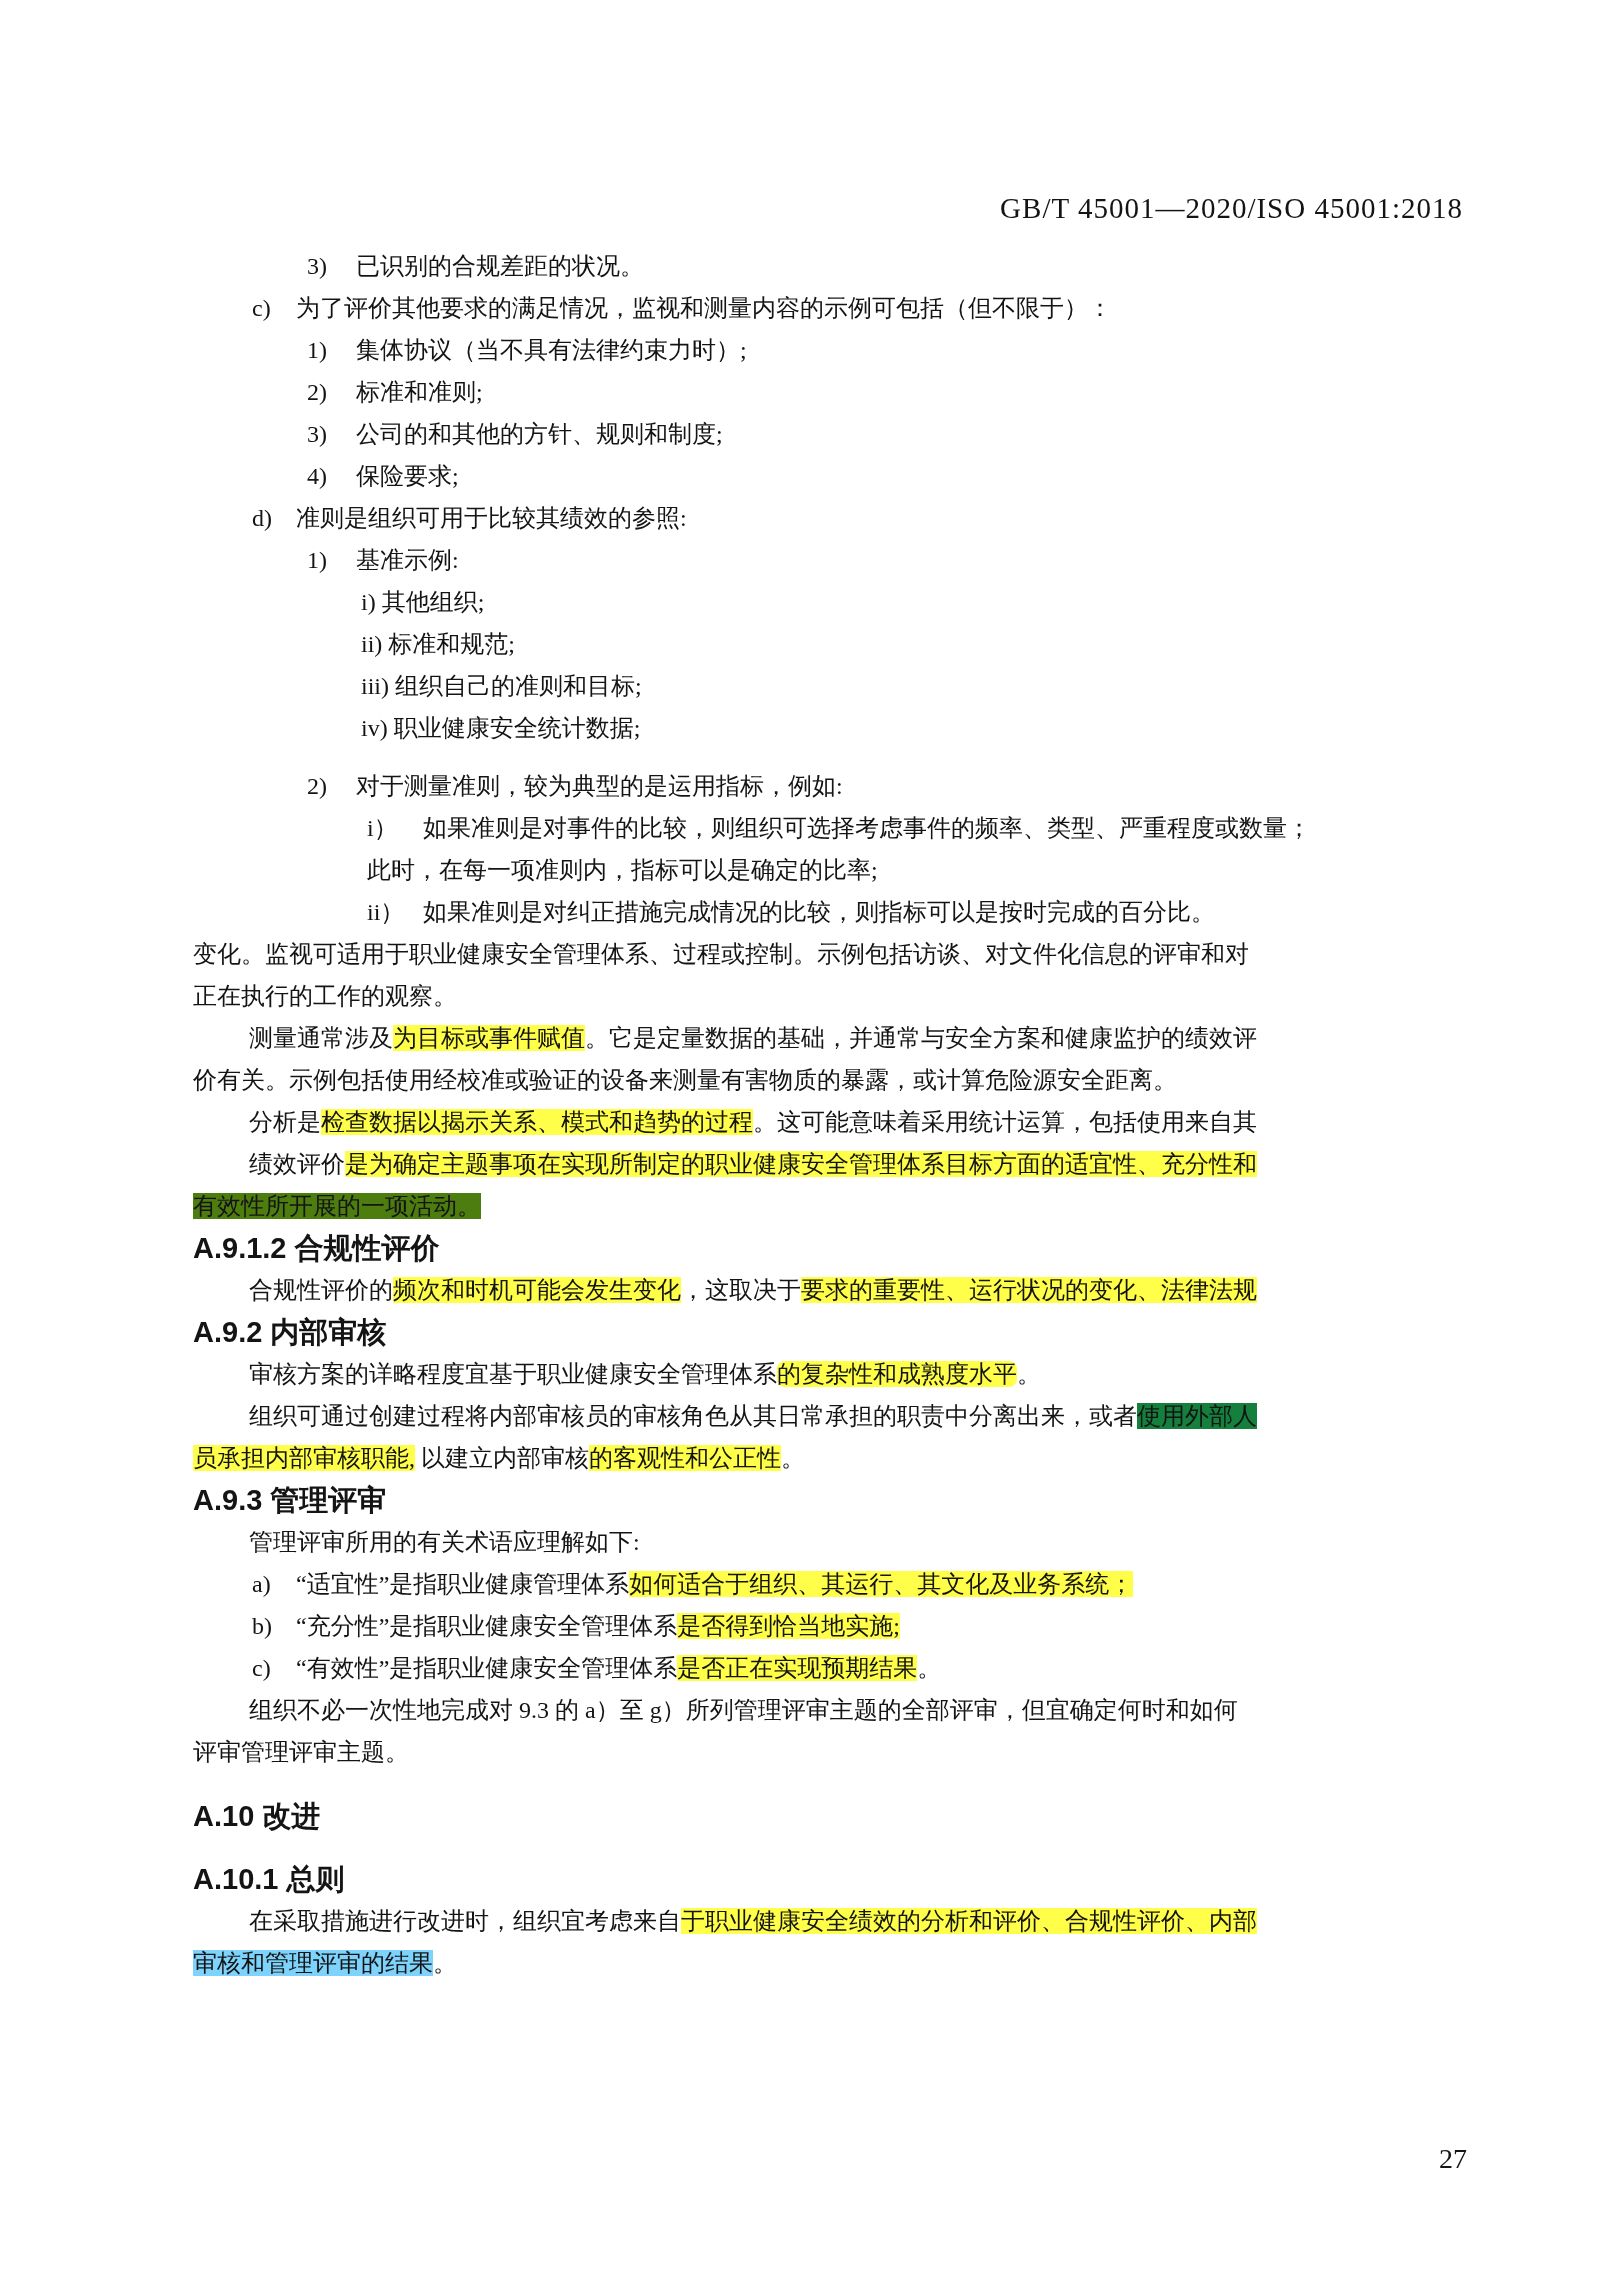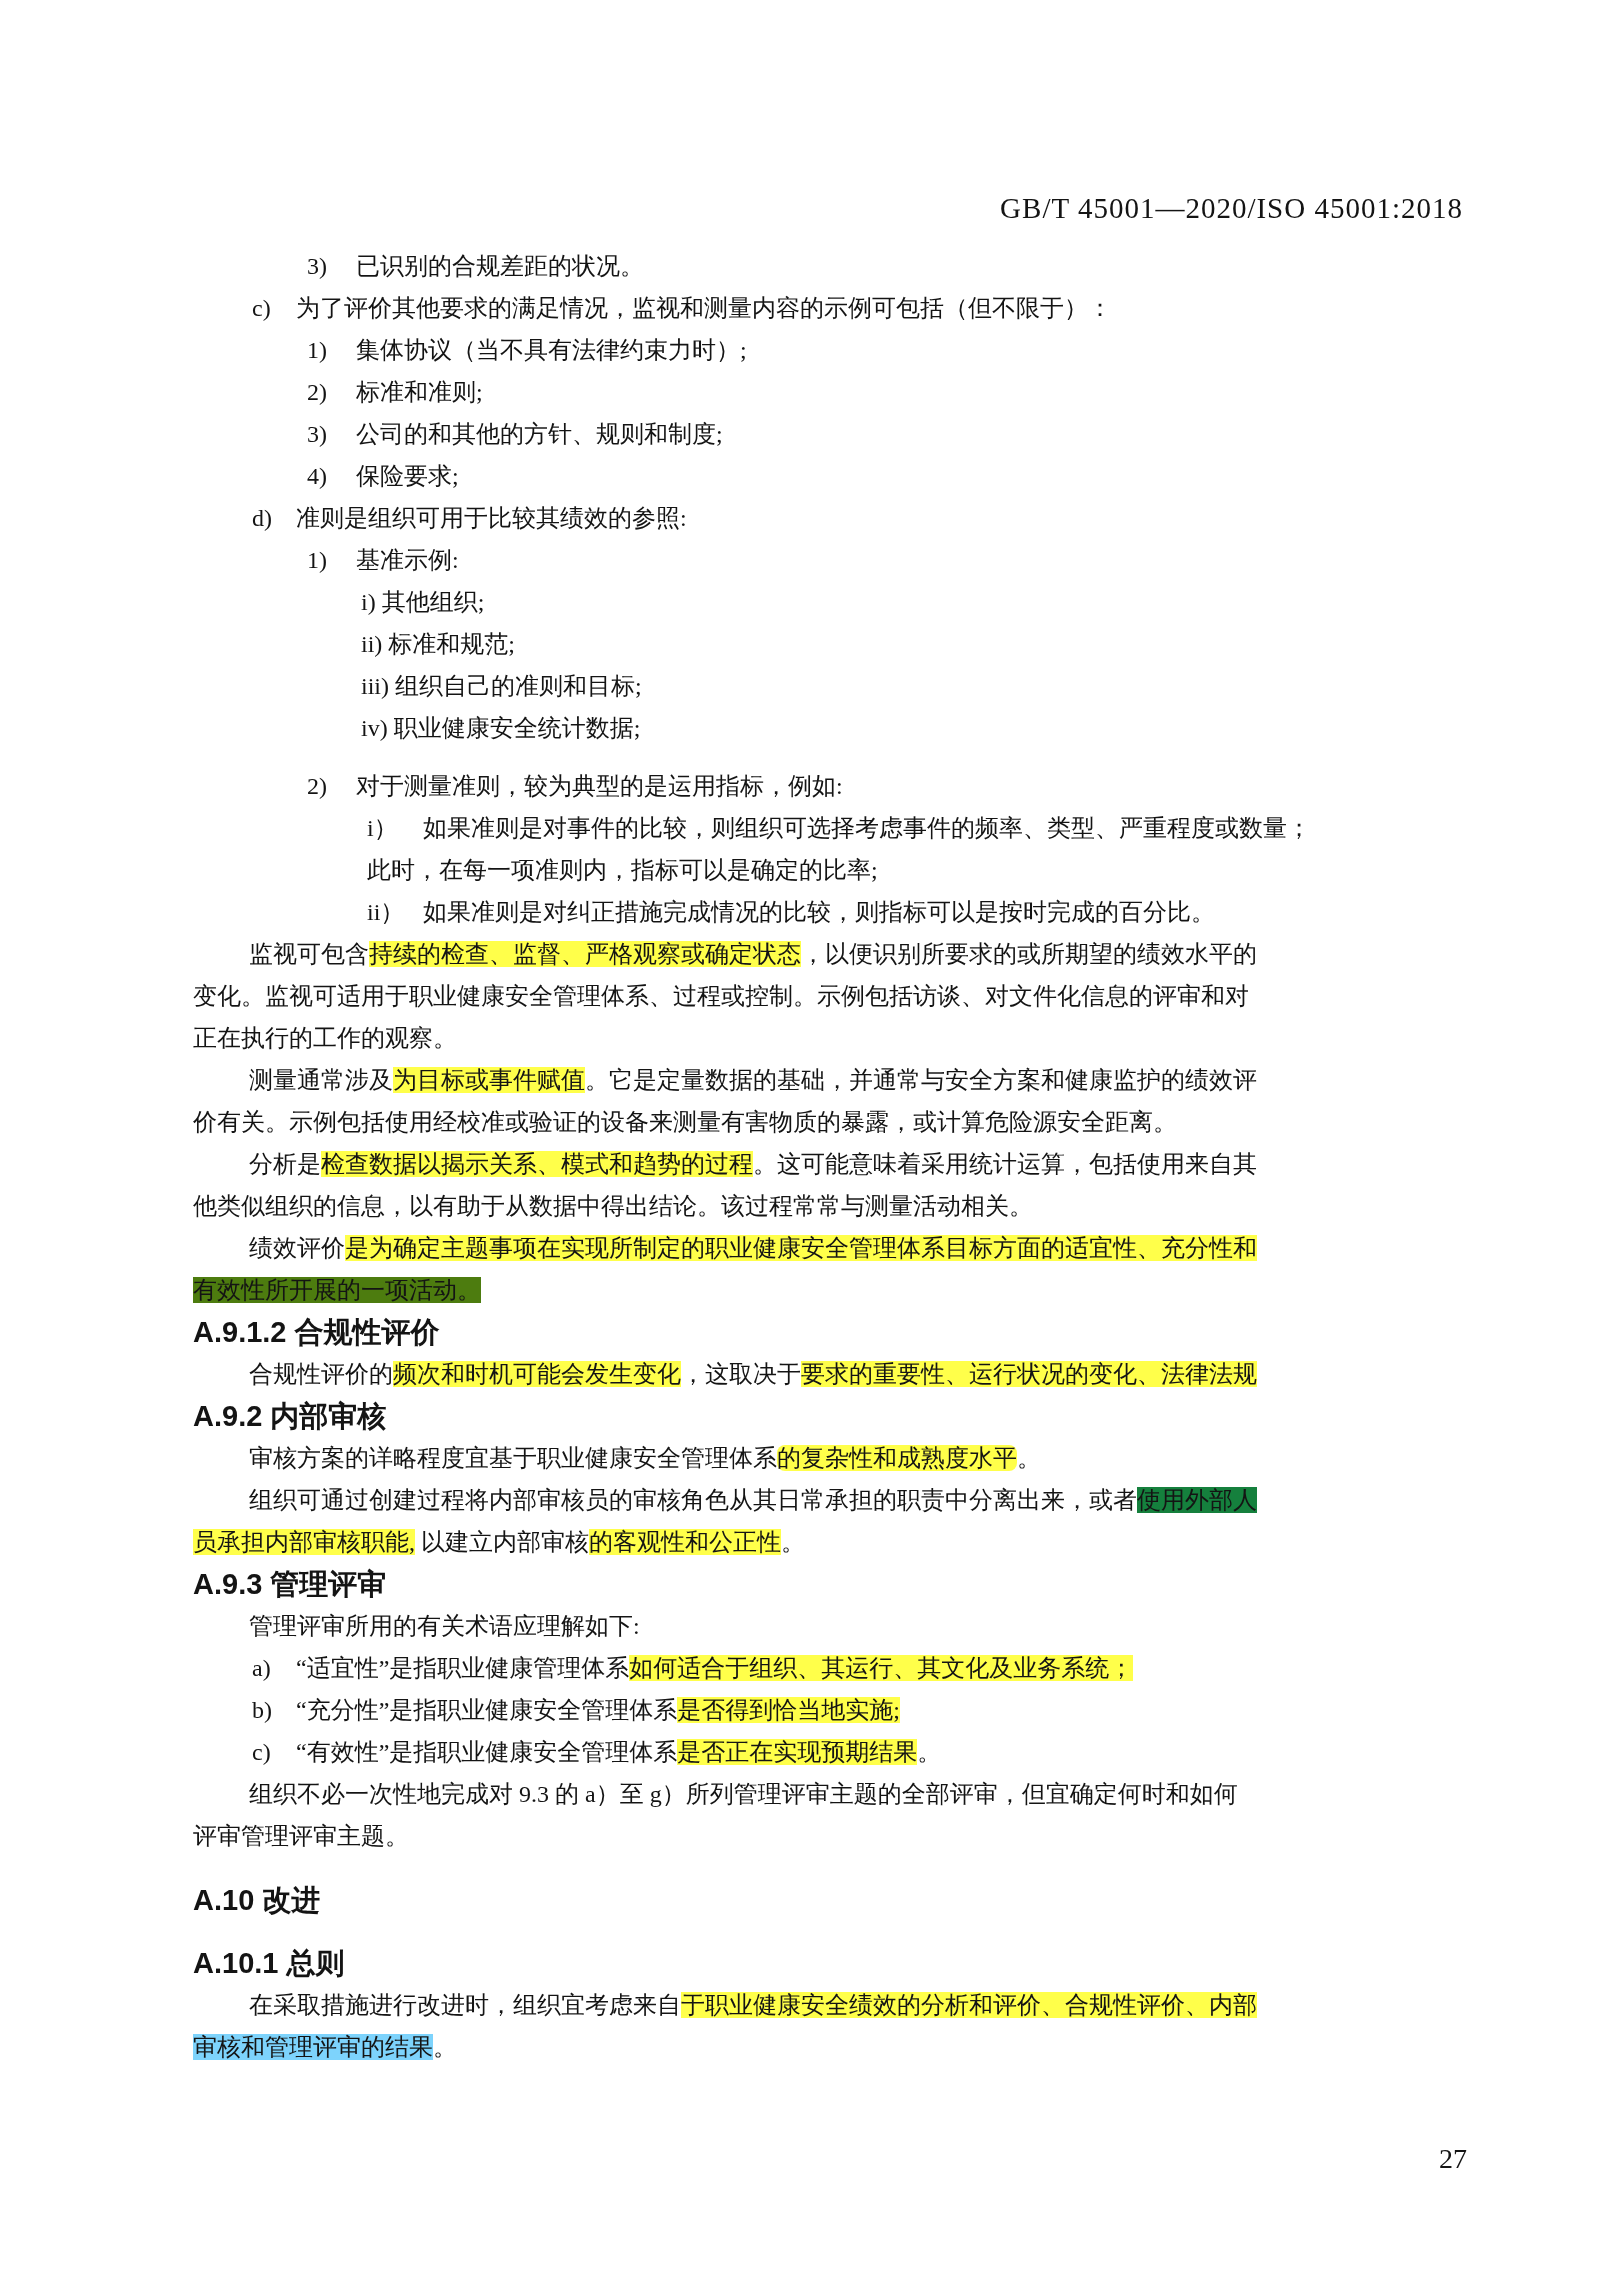--- a/index.html
+++ b/index.html
@@ -66,27 +66,25 @@
     <div class="line body" style="padding-left: 59px;"><span class="marker" style="width: 44px;">d)</span><span>准则是组织可用于比较其绩效的参照:</span></div>
     <div class="line body" style="padding-left: 114px;"><span class="marker" style="width: 49px;">1)</span><span>基准示例:</span></div>
     <div class="line body" style="padding-left: 168px;"><span>i) 其他组织;</span></div>
     <div class="line body" style="padding-left: 168px;"><span>ii) 标准和规范;</span></div>
     <div class="line body" style="padding-left: 168px;"><span>iii) 组织自己的准则和目标;</span></div>
     <div class="line body" style="padding-left: 168px;"><span>iv) 职业健康安全统计数据;</span></div>
     <div class="line body" style="padding-left: 114px; margin-top: 16px;"><span class="marker" style="width: 49px;">2)</span><span>对于测量准则，较为典型的是运用指标，例如:</span></div>
     <div class="line body" style="padding-left: 174px;"><span class="marker" style="width: 56px;">i）</span><span>如果准则是对事件的比较，则组织可选择考虑事件的频率、类型、严重程度或数量；</span></div>
     <div class="line body" style="padding-left: 174px;"><span>此时，在每一项准则内，指标可以是确定的比率;</span></div>
     <div class="line body" style="padding-left: 174px;"><span class="marker" style="width: 56px;">ii）</span><span>如果准则是对纠正措施完成情况的比较，则指标可以是按时完成的百分比。</span></div>
-    <div class="line body" style="padding-left: 56px;"><span>监视可包含</span><span class="hl" style="background: rgb(255, 255, 74);">持续的检查、监督、严格观察或确定状态</span><span>，以便识别所要求的或所期望的绩效水平的</span></div>
     <div class="line body"><span>变化。监视可适用于职业健康安全管理体系、过程或控制。示例包括访谈、对文件化信息的评审和对</span></div>
     <div class="line body"><span>正在执行的工作的观察。</span></div>
     <div class="line body" style="padding-left: 56px;"><span>测量通常涉及</span><span class="hl" style="background: rgb(255, 255, 74);">为目标或事件赋值</span><span>。它是定量数据的基础，并通常与安全方案和健康监护的绩效评</span></div>
     <div class="line body"><span>价有关。示例包括使用经校准或验证的设备来测量有害物质的暴露，或计算危险源安全距离。</span></div>
     <div class="line body" style="padding-left: 56px;"><span>分析是</span><span class="hl" style="background: rgb(255, 255, 74);">检查数据以揭示关系、模式和趋势的过程</span><span>。这可能意味着采用统计运算，包括使用来自其</span></div>
-    <div class="line body"><span>他类似组织的信息，以有助于从数据中得出结论。该过程常常与测量活动相关。</span></div>
     <div class="line body" style="padding-left: 56px;"><span>绩效评价</span><span class="hl" style="background: rgb(255, 255, 74);">是为确定主题事项在实现所制定的职业健康安全管理体系目标方面的适宜性、充分性和</span></div>
     <div class="line body"><span class="hl" style="background: #4d7c0f;">有效性所开展的一项活动。</span></div>
     <div class="line heading"><span>A.9.1.2 合规性评价</span></div>
     <div class="line body" style="padding-left: 56px;"><span>合规性评价的</span><span class="hl" style="background: rgb(255, 255, 74);">频次和时机可能会发生变化</span><span>，这取决于</span><span class="hl" style="background: rgb(255, 255, 74);">要求的重要性、运行状况的变化、法律法规</span></div>
     <div class="line heading"><span>A.9.2 内部审核</span></div>
     <div class="line body" style="padding-left: 56px;"><span>审核方案的详略程度宜基于职业健康安全管理体系</span><span class="hl" style="background: rgb(255, 255, 74); border-radius: 8px;">的复杂性和成熟度水平</span><span>。</span></div>
     <div class="line body" style="padding-left: 56px;"><span>组织可通过创建过程将内部审核员的审核角色从其日常承担的职责中分离出来，或者</span><span class="hl" style="background: #15803d;">使用外部人</span></div>
     <div class="line body"><span class="hl" style="background: rgb(255, 255, 74);">员承担内部审核职能,</span><span> 以建立内部审核</span><span class="hl" style="background: rgb(255, 255, 74);">的客观性和公正性</span><span>。</span></div>
     <div class="line heading"><span>A.9.3 管理评审</span></div>
     <div class="line body" style="padding-left: 56px;"><span>管理评审所用的有关术语应理解如下:</span></div>

